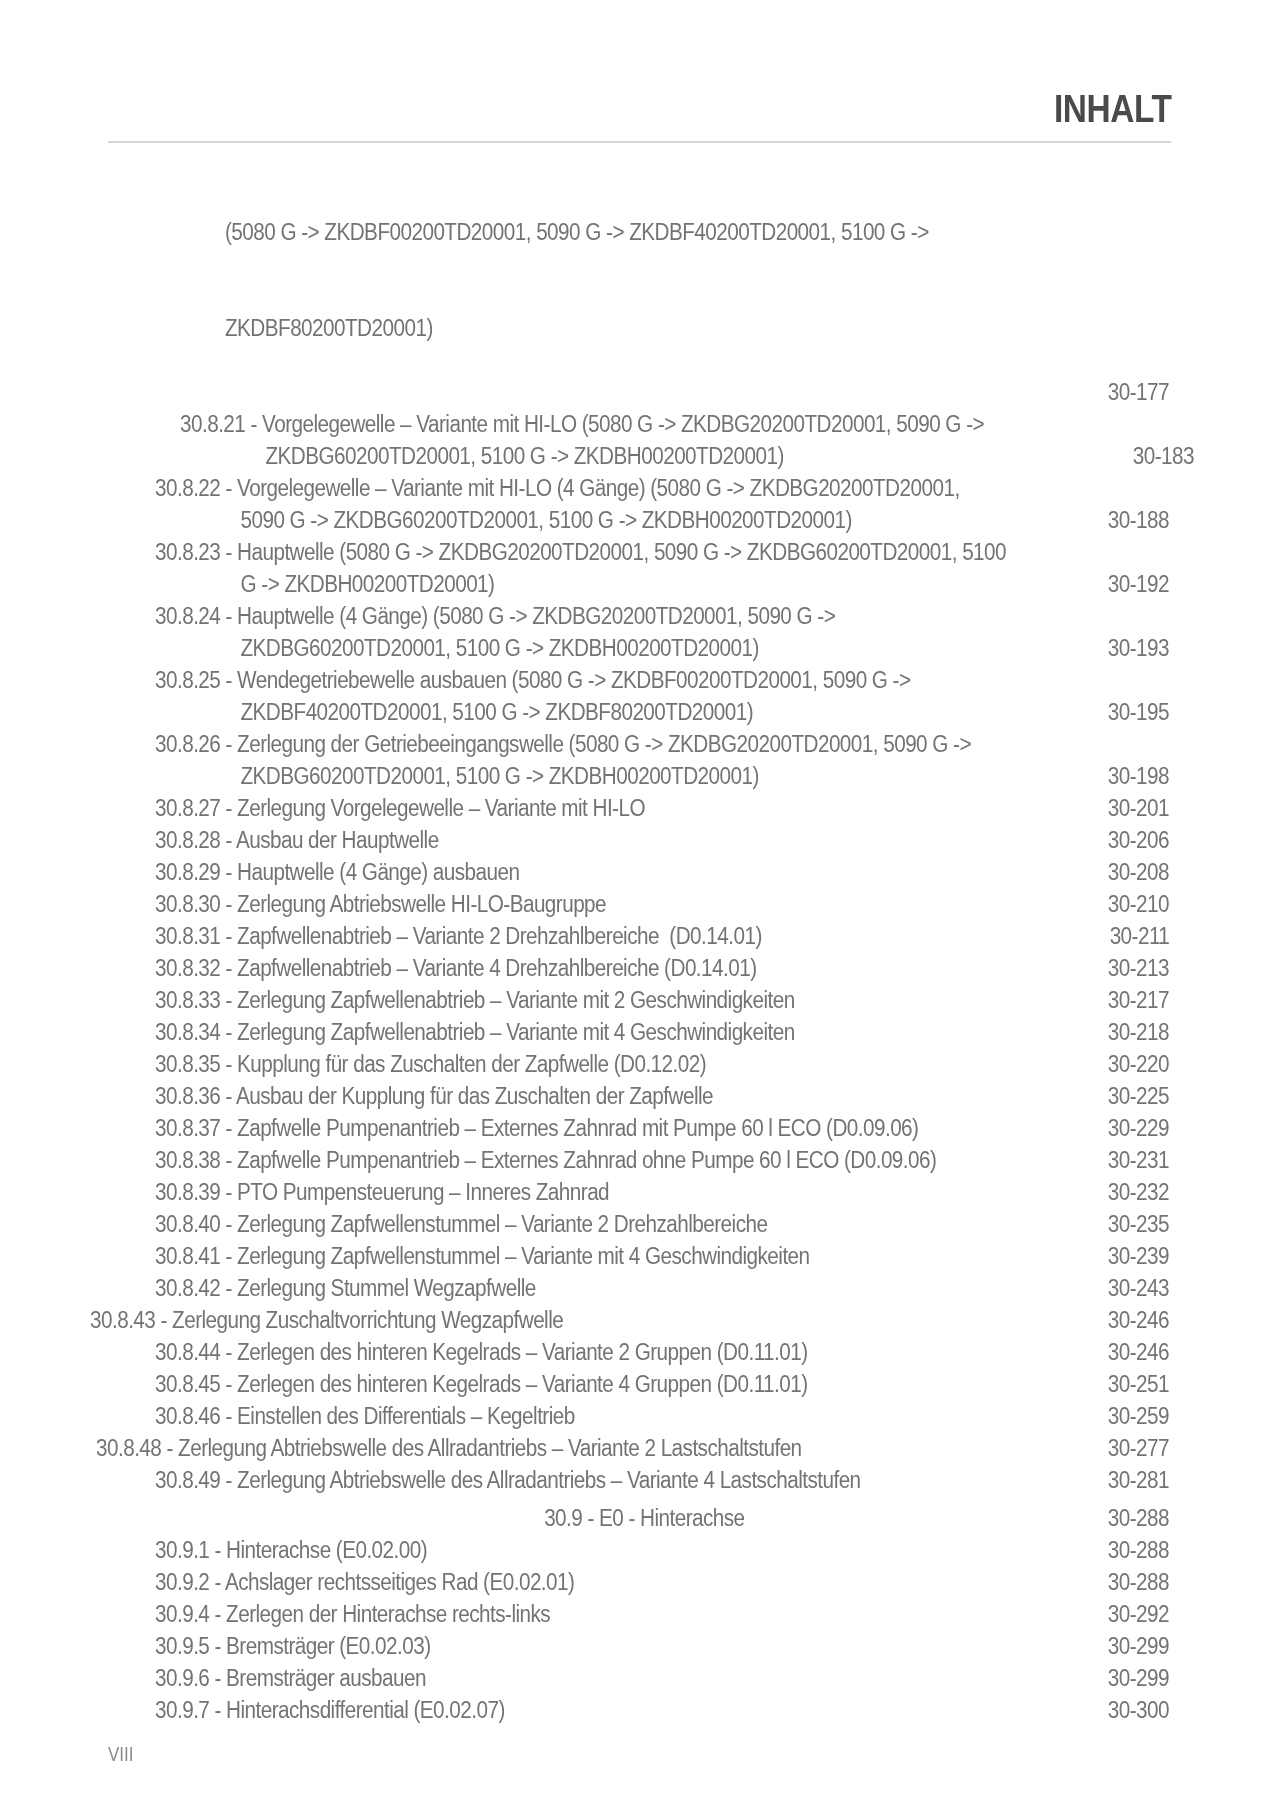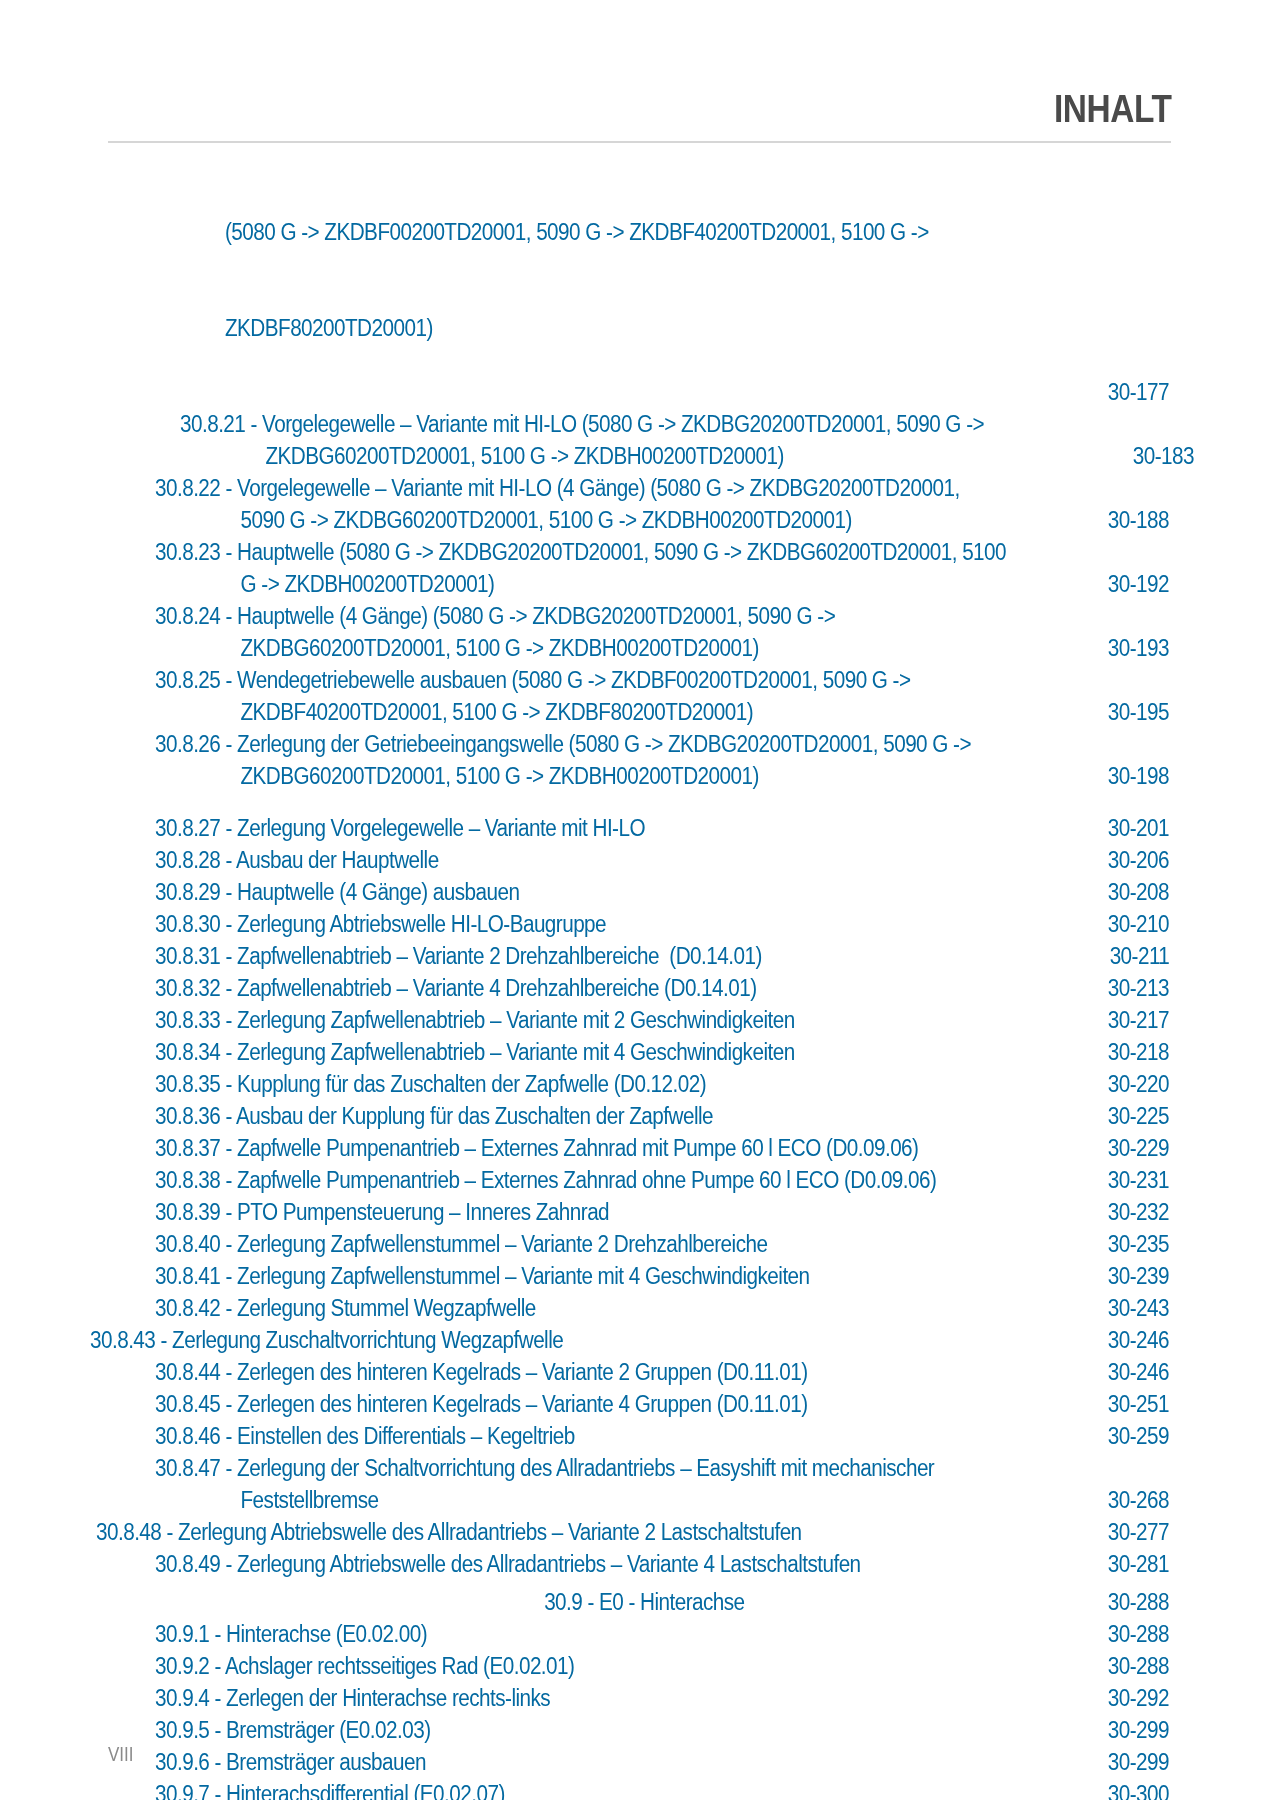--- a/index.html
+++ b/index.html
@@ -40,21 +40,21 @@
       left: 0;
       top: 152px;
       width: 1273px;
     }
     .entry {
       position: relative;
       width: 1273px;
       font-size: 23px;
       line-height: 32px;
       letter-spacing: -0.6px;
-      color: #0369a1;
+      color: #737373;
     }
     .entry .text {
       display: block;
       white-space: pre-wrap;
       transform: scaleX(0.9);
       transform-origin: left top;
     }
     .entry .line { display: block; }
     .entry .page {
       position: absolute;
@@ -111,21 +111,21 @@
         <span class="page">30-193</span>
       </div>
       <div class="entry" style="padding-left: 155px; box-sizing: border-box;">
         <span class="text"><span class="line">30.8.25 - Wendegetriebewelle ausbauen (5080 G -&gt; ZKDBF00200TD20001, 5090 G -&gt;</span><span class="line indent">ZKDBF40200TD20001, 5100 G -&gt; ZKDBF80200TD20001)</span></span>
         <span class="page">30-195</span>
       </div>
       <div class="entry" style="padding-left: 155px; box-sizing: border-box;">
         <span class="text"><span class="line">30.8.26 - Zerlegung der Getriebeeingangswelle (5080 G -&gt; ZKDBG20200TD20001, 5090 G -&gt;</span><span class="line indent">ZKDBG60200TD20001, 5100 G -&gt; ZKDBH00200TD20001)</span></span>
         <span class="page">30-198</span>
       </div>
-      <div class="entry" style="padding-left: 155px; box-sizing: border-box; margin-top: 20px;">
+      <div class="entry" style="padding-left: 155px; box-sizing: border-box;">
         <span class="text"><span class="line">30.8.27 - Zerlegung Vorgelegewelle – Variante mit HI-LO</span></span>
         <span class="page">30-201</span>
       </div>
       <div class="entry" style="padding-left: 155px; box-sizing: border-box;">
         <span class="text"><span class="line">30.8.28 - Ausbau der Hauptwelle</span></span>
         <span class="page">30-206</span>
       </div>
       <div class="entry" style="padding-left: 155px; box-sizing: border-box;">
         <span class="text"><span class="line">30.8.29 - Hauptwelle (4 Gänge) ausbauen</span></span>
         <span class="page">30-208</span>
@@ -190,24 +190,20 @@
         <span class="text"><span class="line">30.8.44 - Zerlegen des hinteren Kegelrads – Variante 2 Gruppen (D0.11.01)</span></span>
         <span class="page">30-246</span>
       </div>
       <div class="entry" style="padding-left: 155px; box-sizing: border-box;">
         <span class="text"><span class="line">30.8.45 - Zerlegen des hinteren Kegelrads – Variante 4 Gruppen (D0.11.01)</span></span>
         <span class="page">30-251</span>
       </div>
       <div class="entry" style="padding-left: 155px; box-sizing: border-box;">
         <span class="text"><span class="line">30.8.46 - Einstellen des Differentials – Kegeltrieb</span></span>
         <span class="page">30-259</span>
-      </div>
-      <div class="entry" style="padding-left: 155px; box-sizing: border-box;">
-        <span class="text"><span class="line">30.8.47 - Zerlegung der Schaltvorrichtung des Allradantriebs – Easyshift mit mechanischer</span><span class="line indent">Feststellbremse</span></span>
-        <span class="page">30-268</span>
       </div>
       <div class="entry" style="padding-left: 96px; box-sizing: border-box;">
         <span class="text"><span class="line">30.8.48 - Zerlegung Abtriebswelle des Allradantriebs – Variante 2 Lastschaltstufen</span></span>
         <span class="page">30-277</span>
       </div>
       <div class="entry" style="padding-left: 155px; box-sizing: border-box;">
         <span class="text"><span class="line">30.8.49 - Zerlegung Abtriebswelle des Allradantriebs – Variante 4 Lastschaltstufen</span></span>
         <span class="page">30-281</span>
       </div>
     </div>

